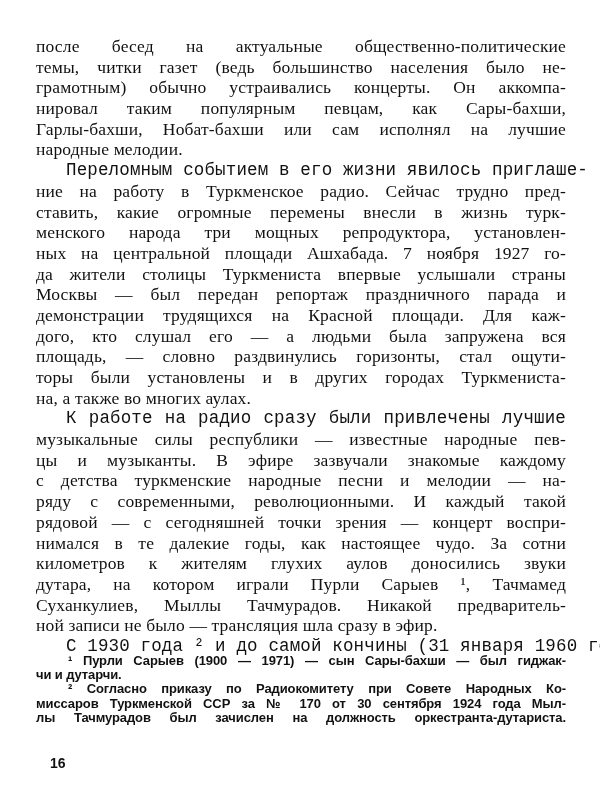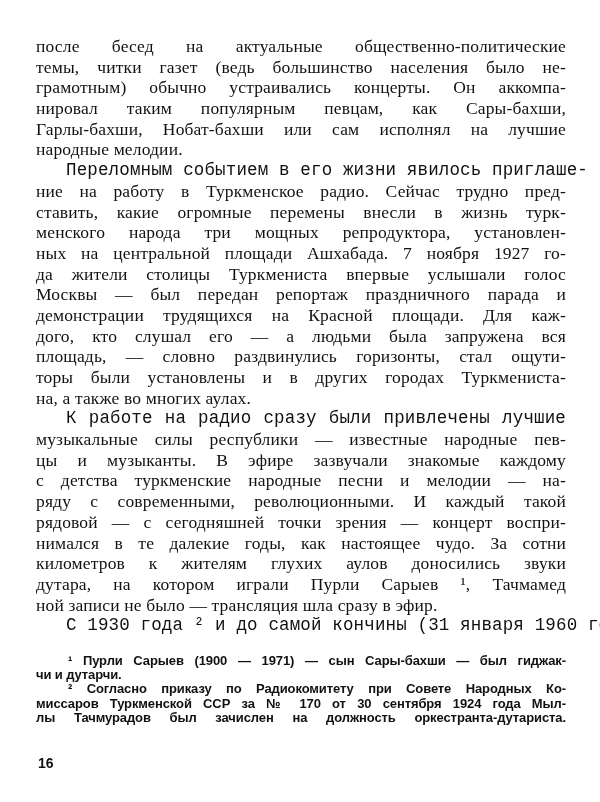--- a/index.html
+++ b/index.html
@@ -10,55 +10,56 @@
   .line { display: block; height: 20.7px; line-height: 20.7px; font-size: 17.5px;
           white-space: nowrap; text-align: justify; text-align-last: justify; letter-spacing: 0.15px; }
   .line.indent { padding-left: 30px; font-family: Liberation Mono, monospace; }
   .line.last { text-align-last: left; }
   .notes { position: absolute; left: 36px; top: 654px; width: 530px; }
   .nline { display: block; height: 14.2px; line-height: 14.2px; font-size: 13px; font-weight: bold;
            white-space: nowrap; text-align: justify; text-align-last: justify;
            font-family: Liberation Sans, sans-serif; letter-spacing: -0.1px; }
   .nline.indent { padding-left: 32px; }
   .nline.last { text-align-last: left; }
-  .pagenum { position: absolute; left: 38px; top: 755px; font-size: 14px; font-weight: bold;
+  .pagenum { position: absolute; left: 50px; top: 755px; font-size: 14px; font-weight: bold;
              font-family: "Liberation Sans", "DejaVu Sans", sans-serif; }
 </style>
 </head>
 <body>
 
 <div class="page">
   <div class="main" id="main">
       <span class="line">после бесед на актуальные общественно-политические</span>
       <span class="line">темы, читки газет (ведь большинство населения было не-</span>
       <span class="line">грамотным) обычно устраивались концерты. Он аккомпа-</span>
       <span class="line">нировал таким популярным певцам, как Сары-бахши,</span>
       <span class="line">Гарлы-бахши, Нобат-бахши или сам исполнял на лучшие</span>
       <span class="line last">народные мелодии.</span>
       <span class="line indent">Переломным событием в его жизни явилось приглаше-</span>
       <span class="line">ние на работу в Туркменское радио. Сейчас трудно пред-</span>
       <span class="line">ставить, какие огромные перемены внесли в жизнь турк-</span>
       <span class="line">менского народа три мощных репродуктора, установлен-</span>
       <span class="line">ных на центральной площади Ашхабада. 7 ноября 1927 го-</span>
-      <span class="line">да жители столицы Туркмениста впервые услышали голос</span>
+      <span class="line">да жители столицы Туркмениста впервые услышали страны</span>
       <span class="line">Москвы — был передан репортаж праздничного парада и</span>
       <span class="line">демонстрации трудящихся на Красной площади. Для каж-</span>
       <span class="line">дого, кто слушал его — а людьми была запружена вся</span>
       <span class="line">площадь, — словно раздвинулись горизонты, стал ощути-</span>
       <span class="line">торы были установлены и в других городах Туркмениста-</span>
       <span class="line last">на, а также во многих аулах.</span>
       <span class="line indent">К работе на радио сразу были привлечены лучшие</span>
       <span class="line">музыкальные силы республики — известные народные пев-</span>
       <span class="line">цы и музыканты. В эфире зазвучали знакомые каждому</span>
       <span class="line">с детства туркменские народные песни и мелодии — на-</span>
       <span class="line">ряду с современными, революционными. И каждый такой</span>
       <span class="line">рядовой — с сегодняшней точки зрения — концерт воспри-</span>
       <span class="line">нимался в те далекие годы, как настоящее чудо. За сотни</span>
       <span class="line">километров к жителям глухих аулов доносились звуки</span>
       <span class="line">дутара, на котором играли Пурли Сарыев ¹, Тачмамед</span>
+      <span class="line">Суханкулиев, Мыллы Тачмурадов. Никакой предваритель-</span>
       <span class="line last">ной записи не было — трансляция шла сразу в эфир.</span>
       <span class="line indent">С 1930 года ² и до самой кончины (31 января 1960 го-</span>
     </div>
   <div class="notes" id="notes">
       <span class="nline indent">¹ Пурли Сарыев (1900 — 1971) — сын Сары-бахши — был гиджак-</span>
       <span class="nline last">чи и дутарчи.</span>
       <span class="nline indent">² Согласно приказу по Радиокомитету при Совете Народных Ко-</span>
       <span class="nline">миссаров Туркменской ССР за № 170 от 30 сентября 1924 года Мыл-</span>
       <span class="nline">лы Тачмурадов был зачислен на должность оркестранта-дутариста.</span>
     </div>

